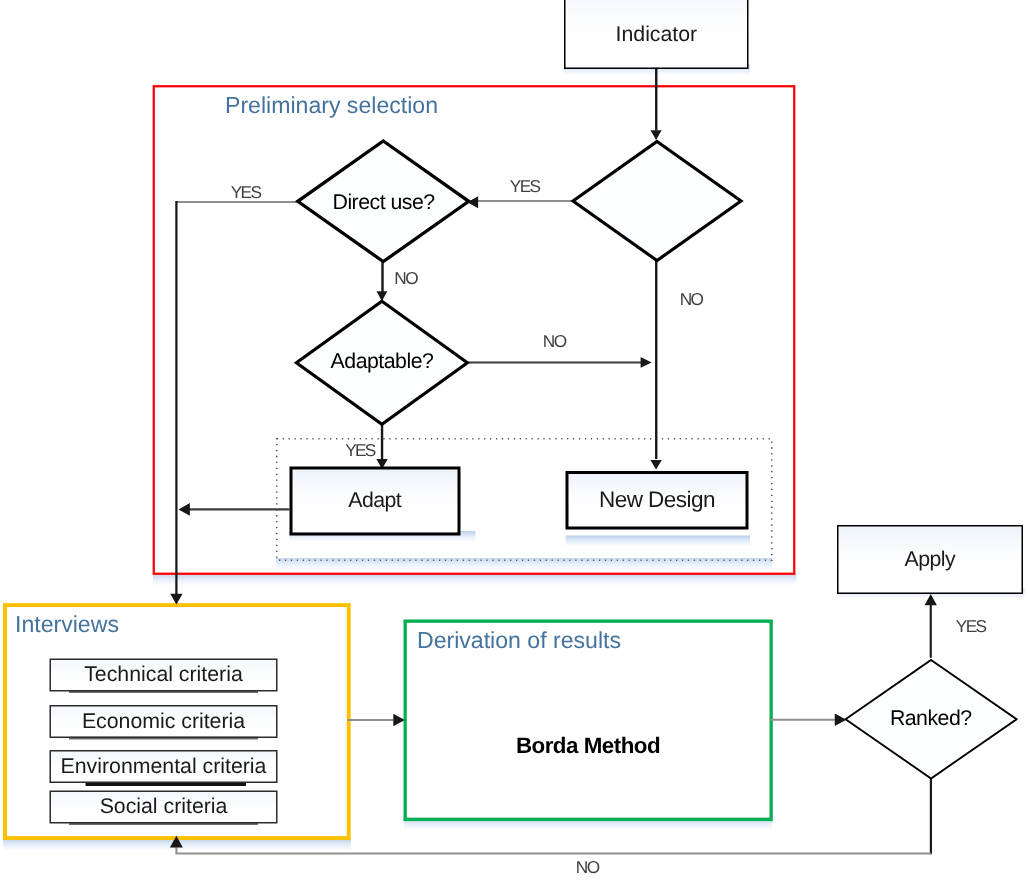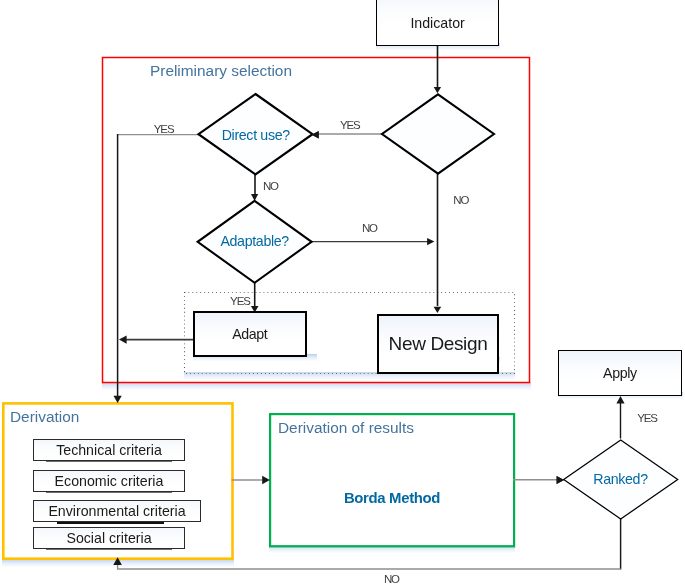--- a/index.html
+++ b/index.html
@@ -19,21 +19,21 @@
         color:#1a1a1a;text-align:center;}
   .nbox.thin{border:1px solid #000;}
   .nbox.thick{border:2.6px solid #000;}
 
   .crit{position:absolute;box-sizing:border-box;border:1px solid #2b2b2b;
         background:linear-gradient(#F4F7FC 0%,#FCFDFE 45%,#FFFFFF 100%);
         display:flex;align-items:center;justify-content:center;
         font-size:14.2px;color:#1a1a1a;white-space:nowrap;}
 
   .lbl{position:absolute;font-size:11.5px;letter-spacing:-1.1px;color:#3f3f3f;white-space:nowrap;line-height:16px;}
-  .dtext{position:absolute;white-space:nowrap;line-height:1.18;text-align:center;color:#0369a1;letter-spacing:-0.33px;}
+  .dtext{position:absolute;white-space:nowrap;line-height:1.18;text-align:center;color:#000000;letter-spacing:-0.33px;}
 </style>
 </head>
 <body>
 
 <div id="stage">
 
   <div class="glow" style="left:102px;top:382px;width:429px;height:8px;"></div>
   <div class="glow" style="left:2px;top:558.5px;width:232px;height:8px;"></div>
   <div class="glow" style="left:269px;top:545px;width:246px;height:8px;"></div>
   <div class="glow" style="left:193px;top:354px;width:124px;height:7px;"></div>
@@ -43,21 +43,21 @@
   <div class="glow" style="left:184px;top:372px;width:331px;height:8px;opacity:.85;"></div>
 
   <svg id="frames" width="685" height="587" viewBox="0 0 685 587" style="position:absolute;left:0;top:0;">
     <rect x="102.5" y="57.5" width="427" height="325" fill="none" stroke="#FF0000" stroke-width="1.5"></rect>
     <rect x="184.5" y="292.5" width="330" height="81" fill="none" stroke="#4A5768" stroke-width="1.1" stroke-dasharray="0.85 3.1" stroke-linecap="butt"></rect>
     <rect x="3.3" y="403.4" width="229.2" height="155.3" fill="none" stroke="#FFC000" stroke-width="2.6"></rect>
     <rect x="270.1" y="414.1" width="244" height="132.2" fill="none" stroke="#00B050" stroke-width="2.2"></rect>
   </svg>
 
   <div class="grp-title" style="left:110px;top:62.5px;margin-left:40px;">Preliminary selection</div>
-  <div class="grp-title" style="left:10px;top:408.6px;">Derivation</div>
+  <div class="grp-title" style="left:10px;top:408.6px;">Interviews</div>
   <div class="grp-title" style="left:278px;top:420px;">Derivation of results</div>
 
   <svg id="wires" width="685" height="587" viewBox="0 0 685 587">
       <polyline points="437.5,45 437.5,87" fill="none" stroke="#171717" stroke-width="1.6" stroke-linejoin="miter" stroke-linecap="butt"></polyline>
       <polygon points="437.4,93.3 433.7,86.89999999999999 441.09999999999997,86.89999999999999" fill="#171717" stroke="none"></polygon>
       <polyline points="382,134 318,134" fill="none" stroke="#8f8f8f" stroke-width="1.4" stroke-linejoin="miter" stroke-linecap="butt"></polyline>
       <polygon points="311.8,134.8 318.7,131 318.7,138.60000000000002" fill="#171717" stroke="none"></polygon>
       <polyline points="198.6,134.7 117.2,134.7" fill="none" stroke="#8f8f8f" stroke-width="1.3" stroke-linejoin="miter" stroke-linecap="butt"></polyline>
       <polyline points="117.6,134 117.6,396" fill="none" stroke="#171717" stroke-width="1.5" stroke-linejoin="miter" stroke-linecap="butt"></polyline>
       <polygon points="117.6,403 113.5,395.8 121.69999999999999,395.8" fill="#171717" stroke="none"></polygon>
@@ -89,40 +89,40 @@
     </svg>
 
   <div class="nbox thin" style="left:375.8px;top:-12px;width:123.6px;height:58px;font-size:14.2px;padding-top:12px;letter-spacing:0;">
     <span>Indicator</span>
   </div>
 
   <div class="nbox thick" style="left:192.8px;top:310.8px;width:114px;height:46.4px;font-size:14.2px;">
     <span>Adapt</span>
   </div>
 
-  <div class="nbox thick" style="left:376.8px;top:313.8px;width:122.4px;height:60px;font-size:19px;">
+  <div class="nbox thick" style="left:376.8px;top:313.8px;width:122.4px;height:39px;font-size:15px;">
     <span>New Design</span>
   </div>
 
   <div class="nbox thin" style="left:558px;top:349.6px;width:123.8px;height:46.8px;font-size:14.2px;">
     <span>Apply</span>
   </div>
 
   <div class="critshadow" style="left:46px;top:460.2px;width:126px;"></div>
   <div class="critshadow" style="left:46px;top:491.2px;width:126px;"></div>
   <div class="critshadow" style="left:57px;top:521.5px;width:107px;height:2px;background:#111;"></div>
   <div class="critshadow" style="left:46px;top:548.2px;width:126px;"></div>
 
   <div class="crit" style="left:33px;top:439px;width:152px;height:22px;">
     <span>Technical criteria</span>
   </div>
   <div class="crit" style="left:33px;top:470px;width:152px;height:22px;">
     <span>Economic criteria</span>
   </div>
-  <div class="crit" style="left:33px;top:500px;width:168px;height:22px;">
+  <div class="crit" style="left:33px;top:500px;width:152px;height:22px;">
     <span>Environmental criteria</span>
   </div>
   <div class="crit" style="left:33px;top:527px;width:152px;height:22px;">
     <span>Social criteria</span>
   </div>
 
   <div class="dtext" style="left:0;top:127px;width:511.5px;font-size:14.2px;">Direct use?</div>
   <div class="dtext" style="left:0;top:233px;width:509.3px;font-size:14.2px;">Adaptable?</div>
   <div class="dtext" style="left:420.5px;top:471.4px;width:400px;font-size:14.2px;">Ranked?</div>
 

